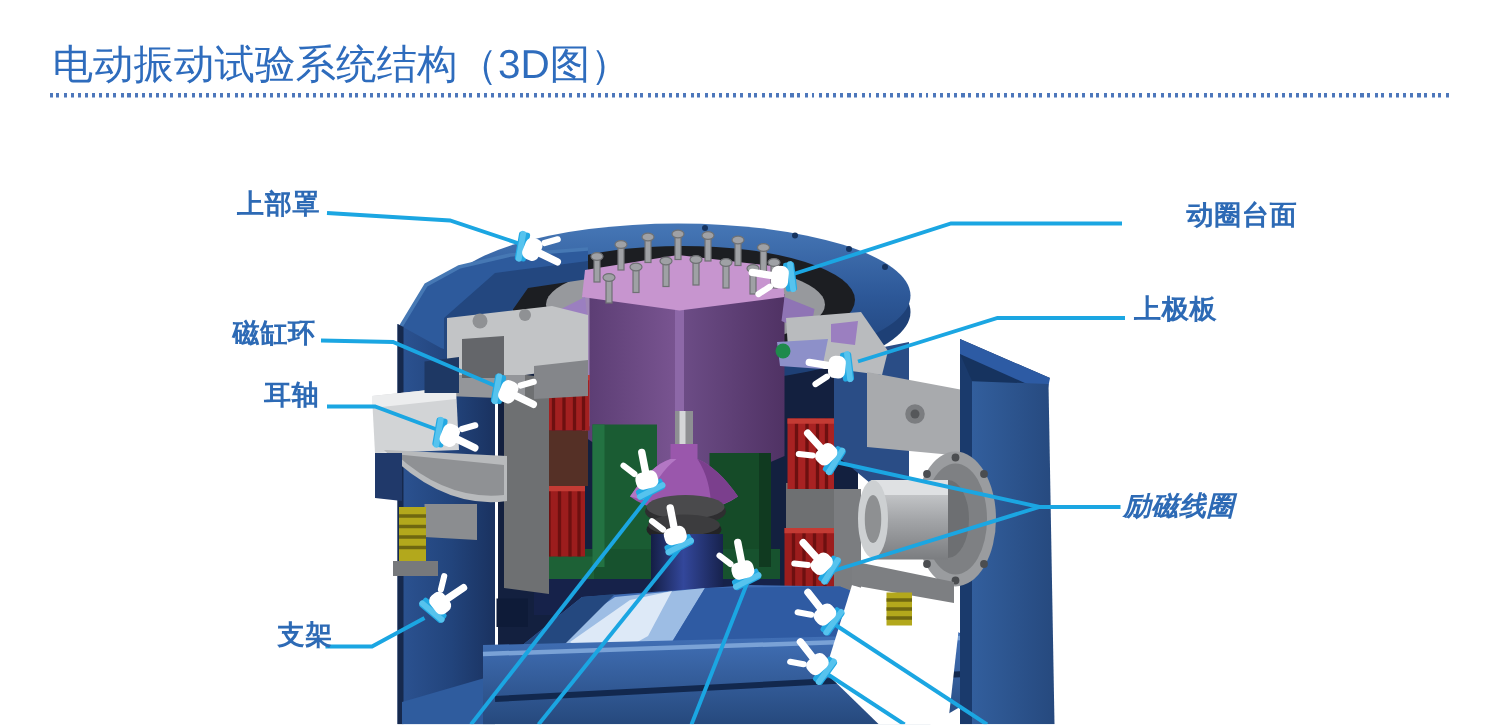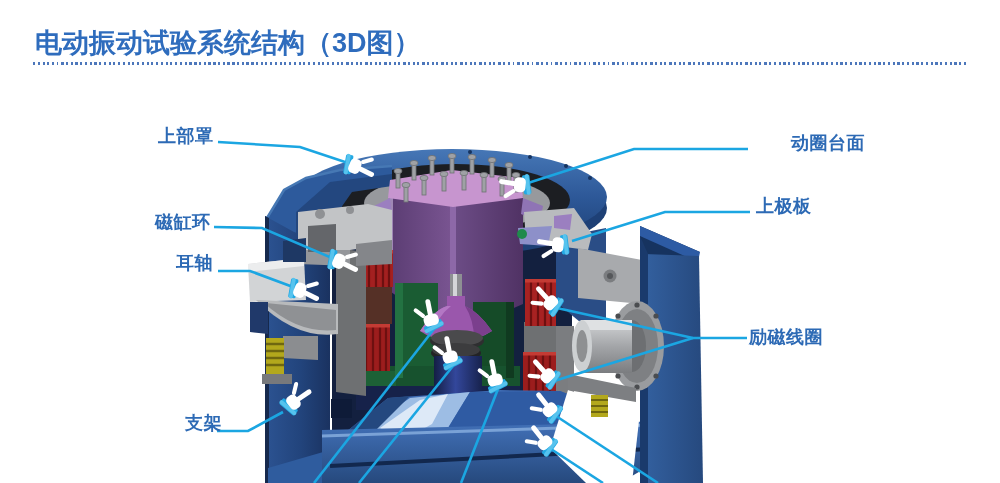--- a/index.html
+++ b/index.html
@@ -1,18 +1,18 @@
 <!DOCTYPE html>
 <html><head>
 <meta charset="utf-8">
 <style>
   html,body{margin:0;padding:0;background:#ffffff;}
   .page{position:relative;width:1000px;height:483px;background:#fff;overflow:hidden;
         font-family:"Liberation Sans","DejaVu Sans",sans-serif;}
-  .title{position:absolute;left:35px;top:25px;margin:0;font-size:27px;font-weight:bold;
+  .title{position:absolute;left:35px;top:25px;margin:0;font-size:27px;font-weight:normal;
          color:#2e6cbd;letter-spacing:0;white-space:nowrap;}
   .dotted-rule{position:absolute;left:33px;top:62px;width:934px;height:3px;
       background:repeating-linear-gradient(90deg,#4d77bb 0px,#4d77bb 2px,transparent 2px,transparent 4.5px,#4d77bb 4.5px,#4d77bb 6.5px,transparent 6.5px,transparent 9.5px);}
   .figure{position:absolute;left:0;top:0;width:791px;height:483px;}
   svg.scene{position:absolute;left:0;top:0;}
   .callout-label{position:absolute;font-size:18px;font-weight:bold;color:#2d6ab5;
                  white-space:nowrap;letter-spacing:0.5px;line-height:1;}
 </style>
 </head>
 <body>
@@ -328,15 +328,15 @@
         <use href="#hand" transform="translate(547,445) rotate(-42) scale(0.88)"></use>
       </g>
     </svg>
 
     <div class="callout-label" style="left:158px;top:127px;">上部罩</div>
     <div class="callout-label" style="left:155px;top:213px;text-align:center;">磁缸环</div>
     <div class="callout-label" style="left:176px;top:254px;">耳轴</div>
     <div class="callout-label" style="left:185px;top:414px;">支架</div>
     <div class="callout-label" style="left:750px;top:134px;margin-left:41px;">动圈台面</div>
     <div class="callout-label" style="left:756px;top:197px;">上极板</div>
-    <div class="callout-label" style="left:749px;top:328px;">励磁线圈</div>
+    <div class="callout-label" style="left:749px;top:328px;font-style:italic;">励磁线圈</div>
   </div>
 </div>
 
 </body></html>

